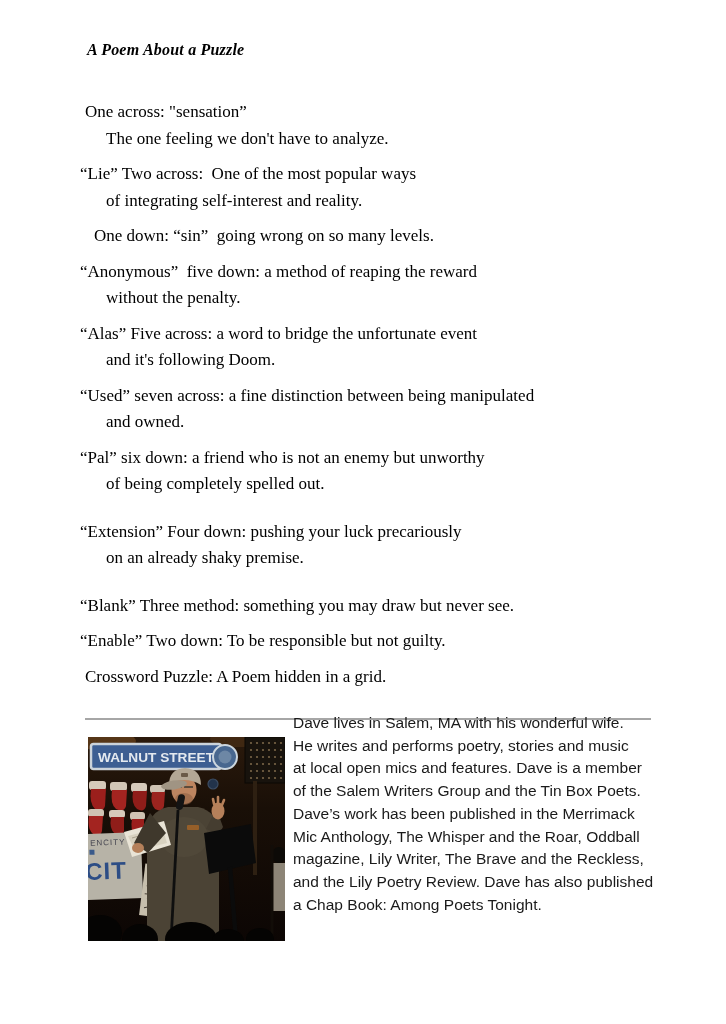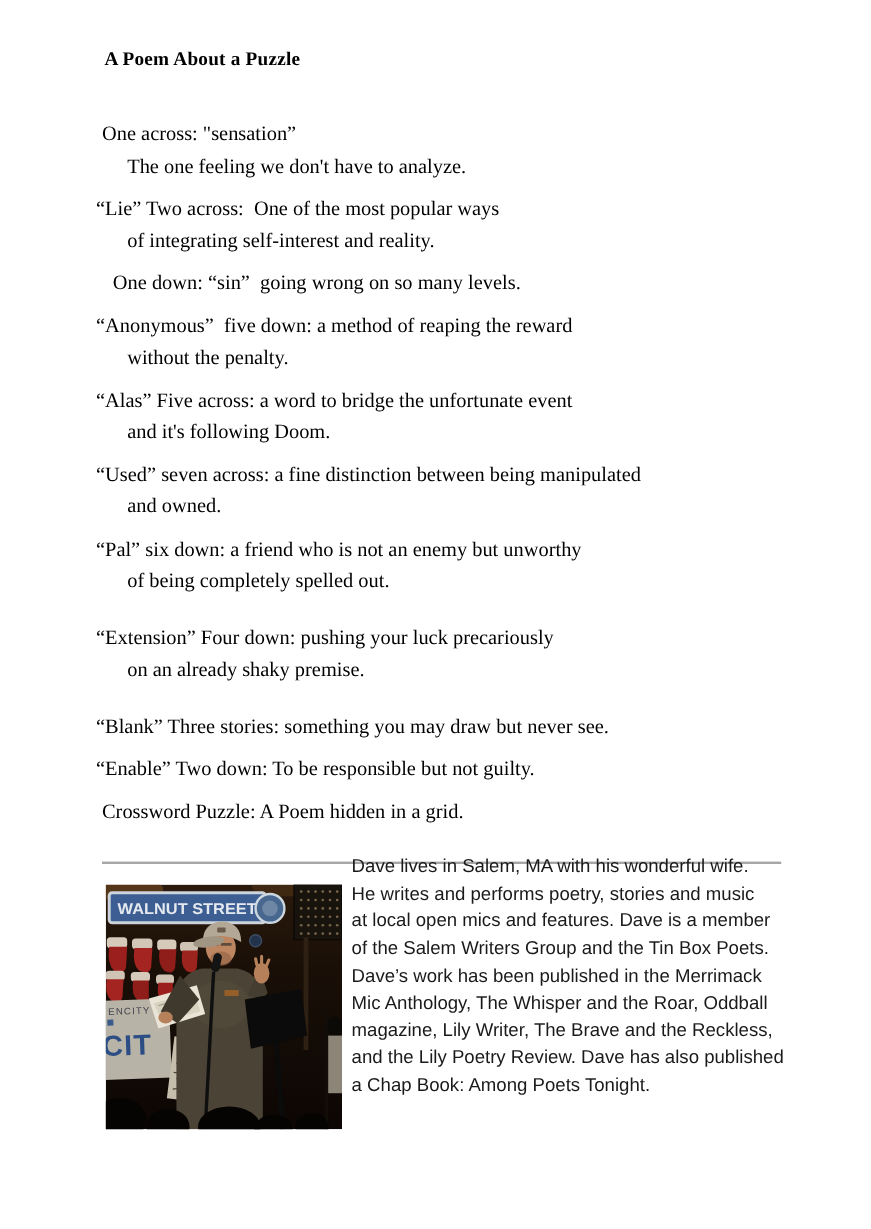--- a/index.html
+++ b/index.html
@@ -7,21 +7,21 @@
     width: 726px; height: 1024px;
     background: #ffffff;
     font-family: "Liberation Serif", serif;
     position: relative;
     overflow: hidden;
   }
   .page { position: absolute; inset: 0; }
 
   .doc-title {
     position: absolute; left: 87px; top: 41px;
-    font-size: 16px; font-weight: bold; 
+    font-size: 16px; font-weight: bold; font-style: italic;
     color: #000; margin: 0; letter-spacing: 0.2px;
   }
 
   .poem {
     position: absolute; left: 85px; top: 99px; width: 560px;
     font-size: 17px; color: #000;
   }
   .stanza { margin: 0 0 9px 0; }
   .stanza.gap-large { margin-top: 21px; }
   .line { line-height: 26.5px; white-space: pre-wrap; }
@@ -80,21 +80,21 @@
     </div>
     <div class="stanza">
       <div class="line hang">“Pal” six down: a friend who is not an enemy but unworthy</div>
       <div class="line ind">of being completely spelled out.</div>
     </div>
     <div class="stanza gap-large">
       <div class="line hang">“Extension” Four down: pushing your luck precariously</div>
       <div class="line ind">on an already shaky premise.</div>
     </div>
     <div class="stanza gap-large">
-      <div class="line hang">“Blank” Three stories: something you may draw but never see.</div>
+      <div class="line hang">“Blank” Three method: something you may draw but never see.</div>
     </div>
     <div class="stanza">
       <div class="line hang">“Enable” Two down: To be responsible but not guilty.</div>
     </div>
     <div class="stanza">
       <div class="line">Crossword Puzzle: A Poem hidden in a grid.</div>
     </div>
   </div>
 
   <div class="divider"></div>

